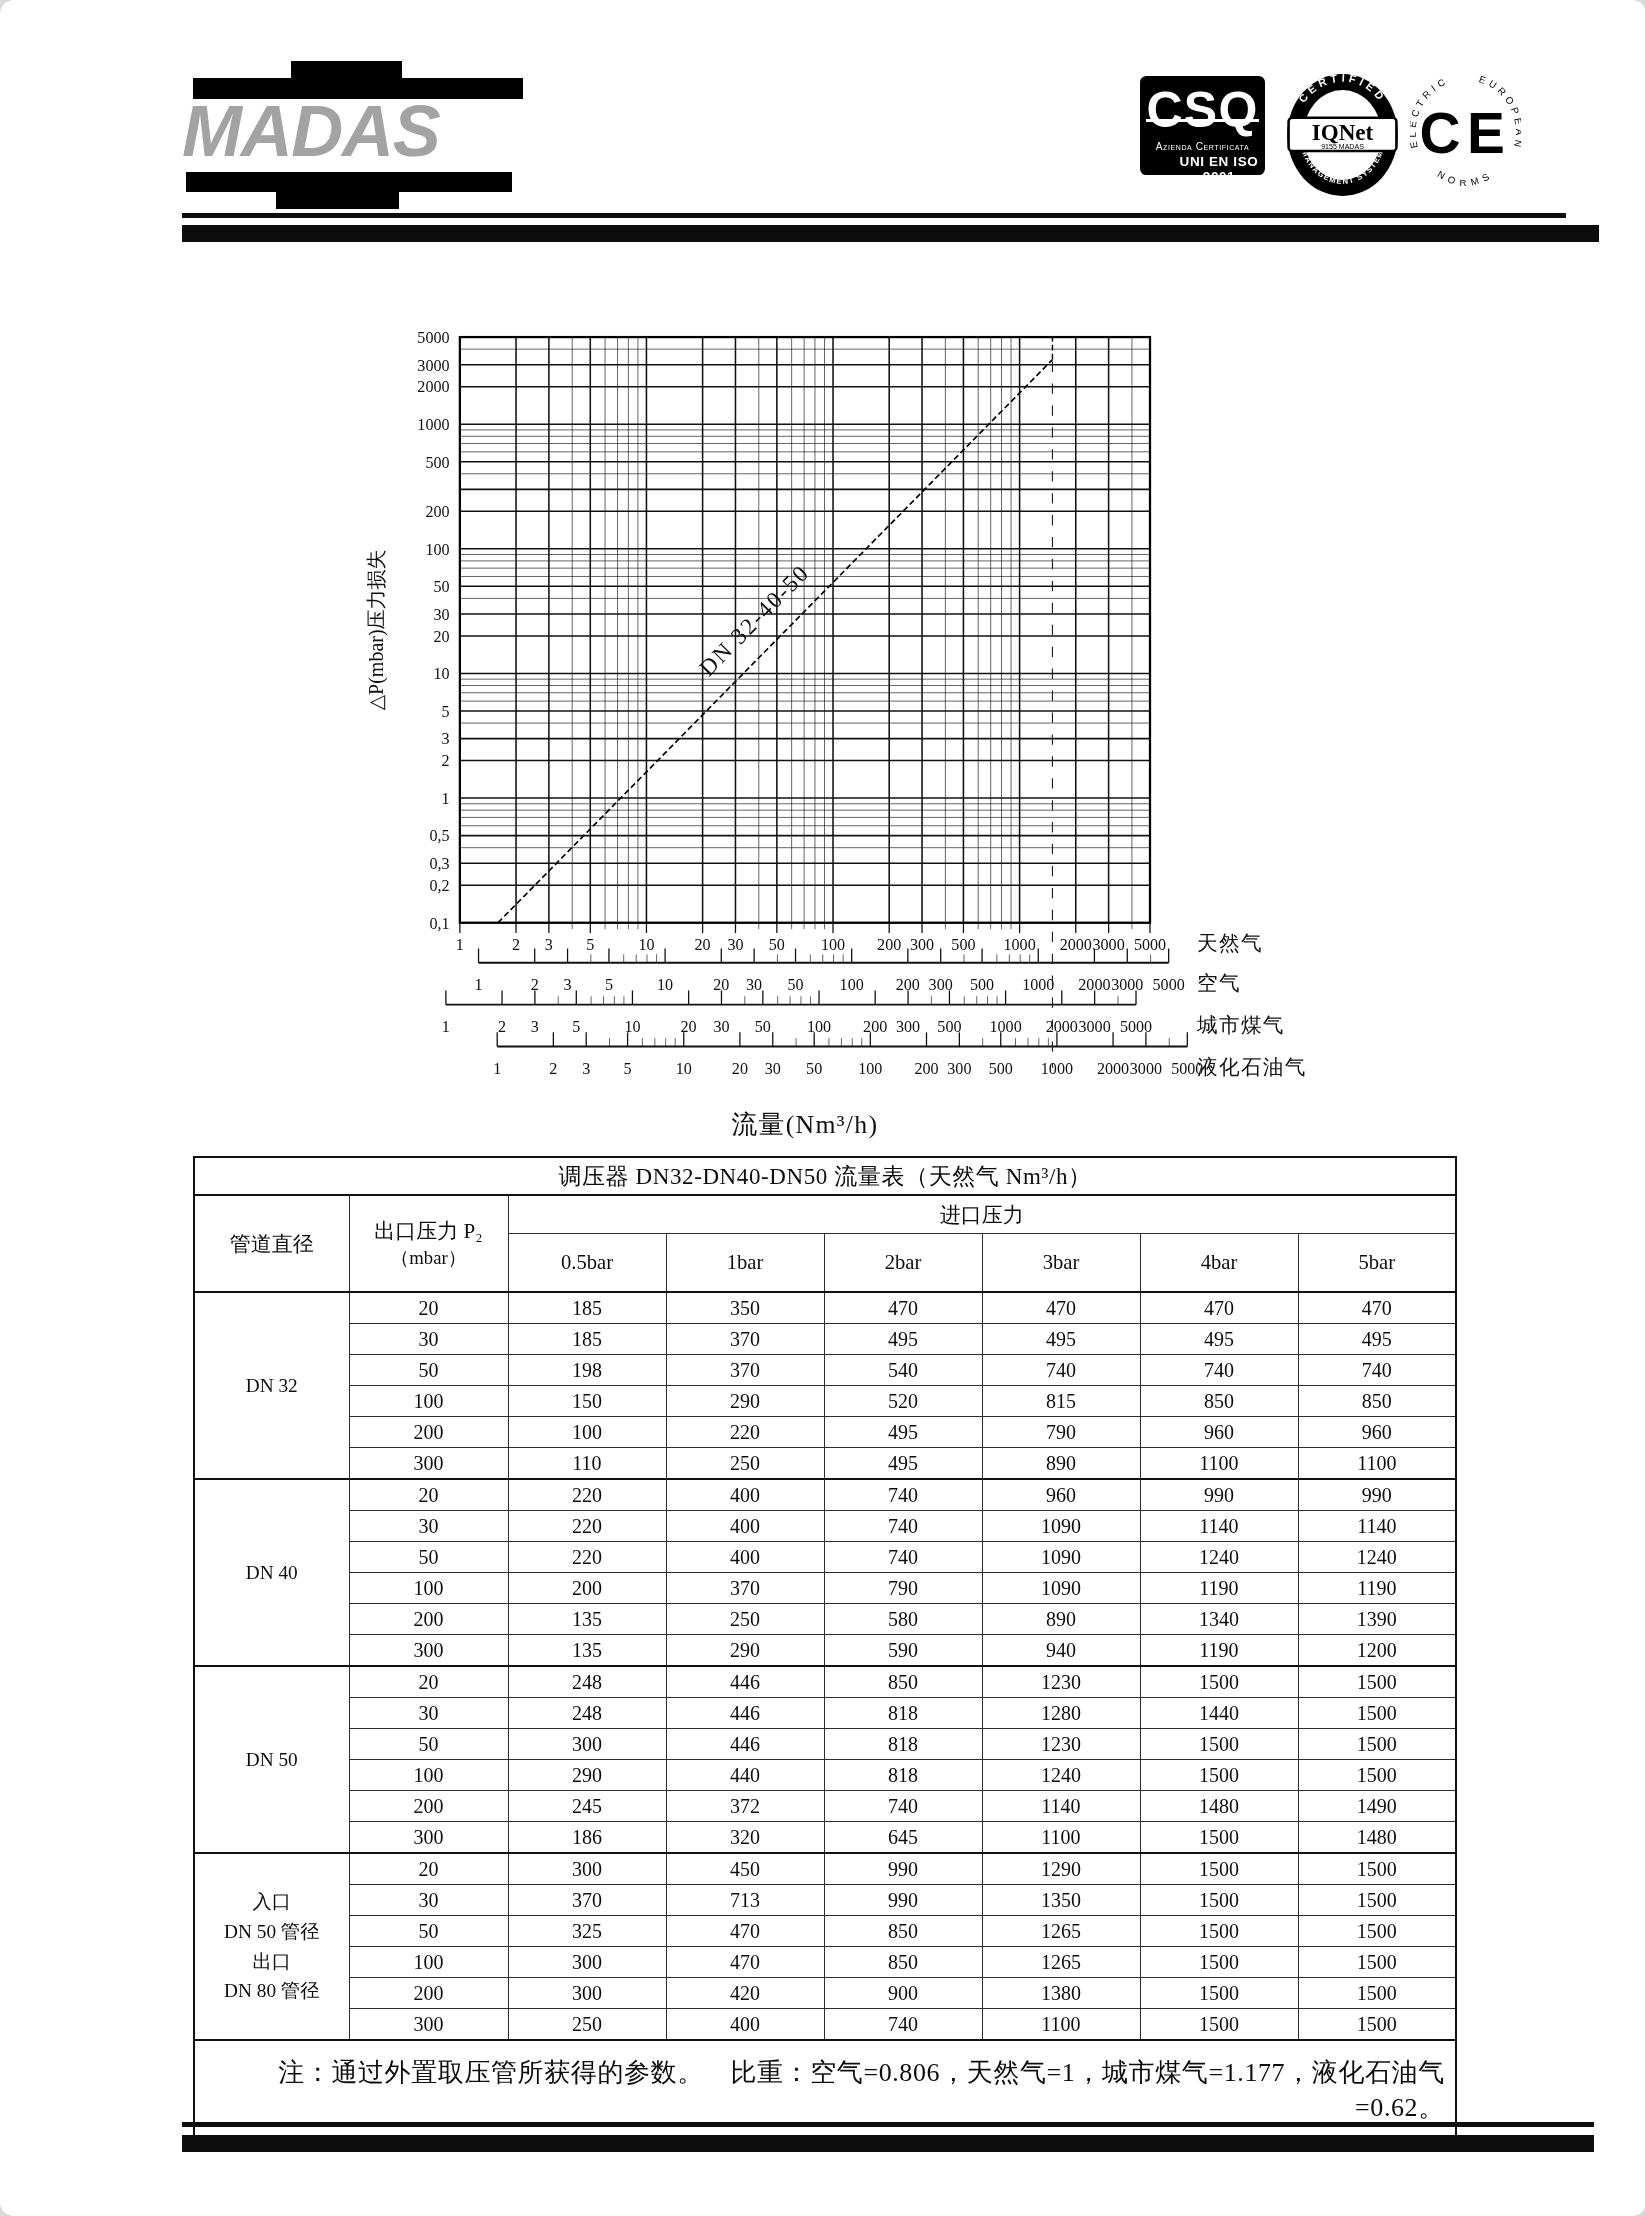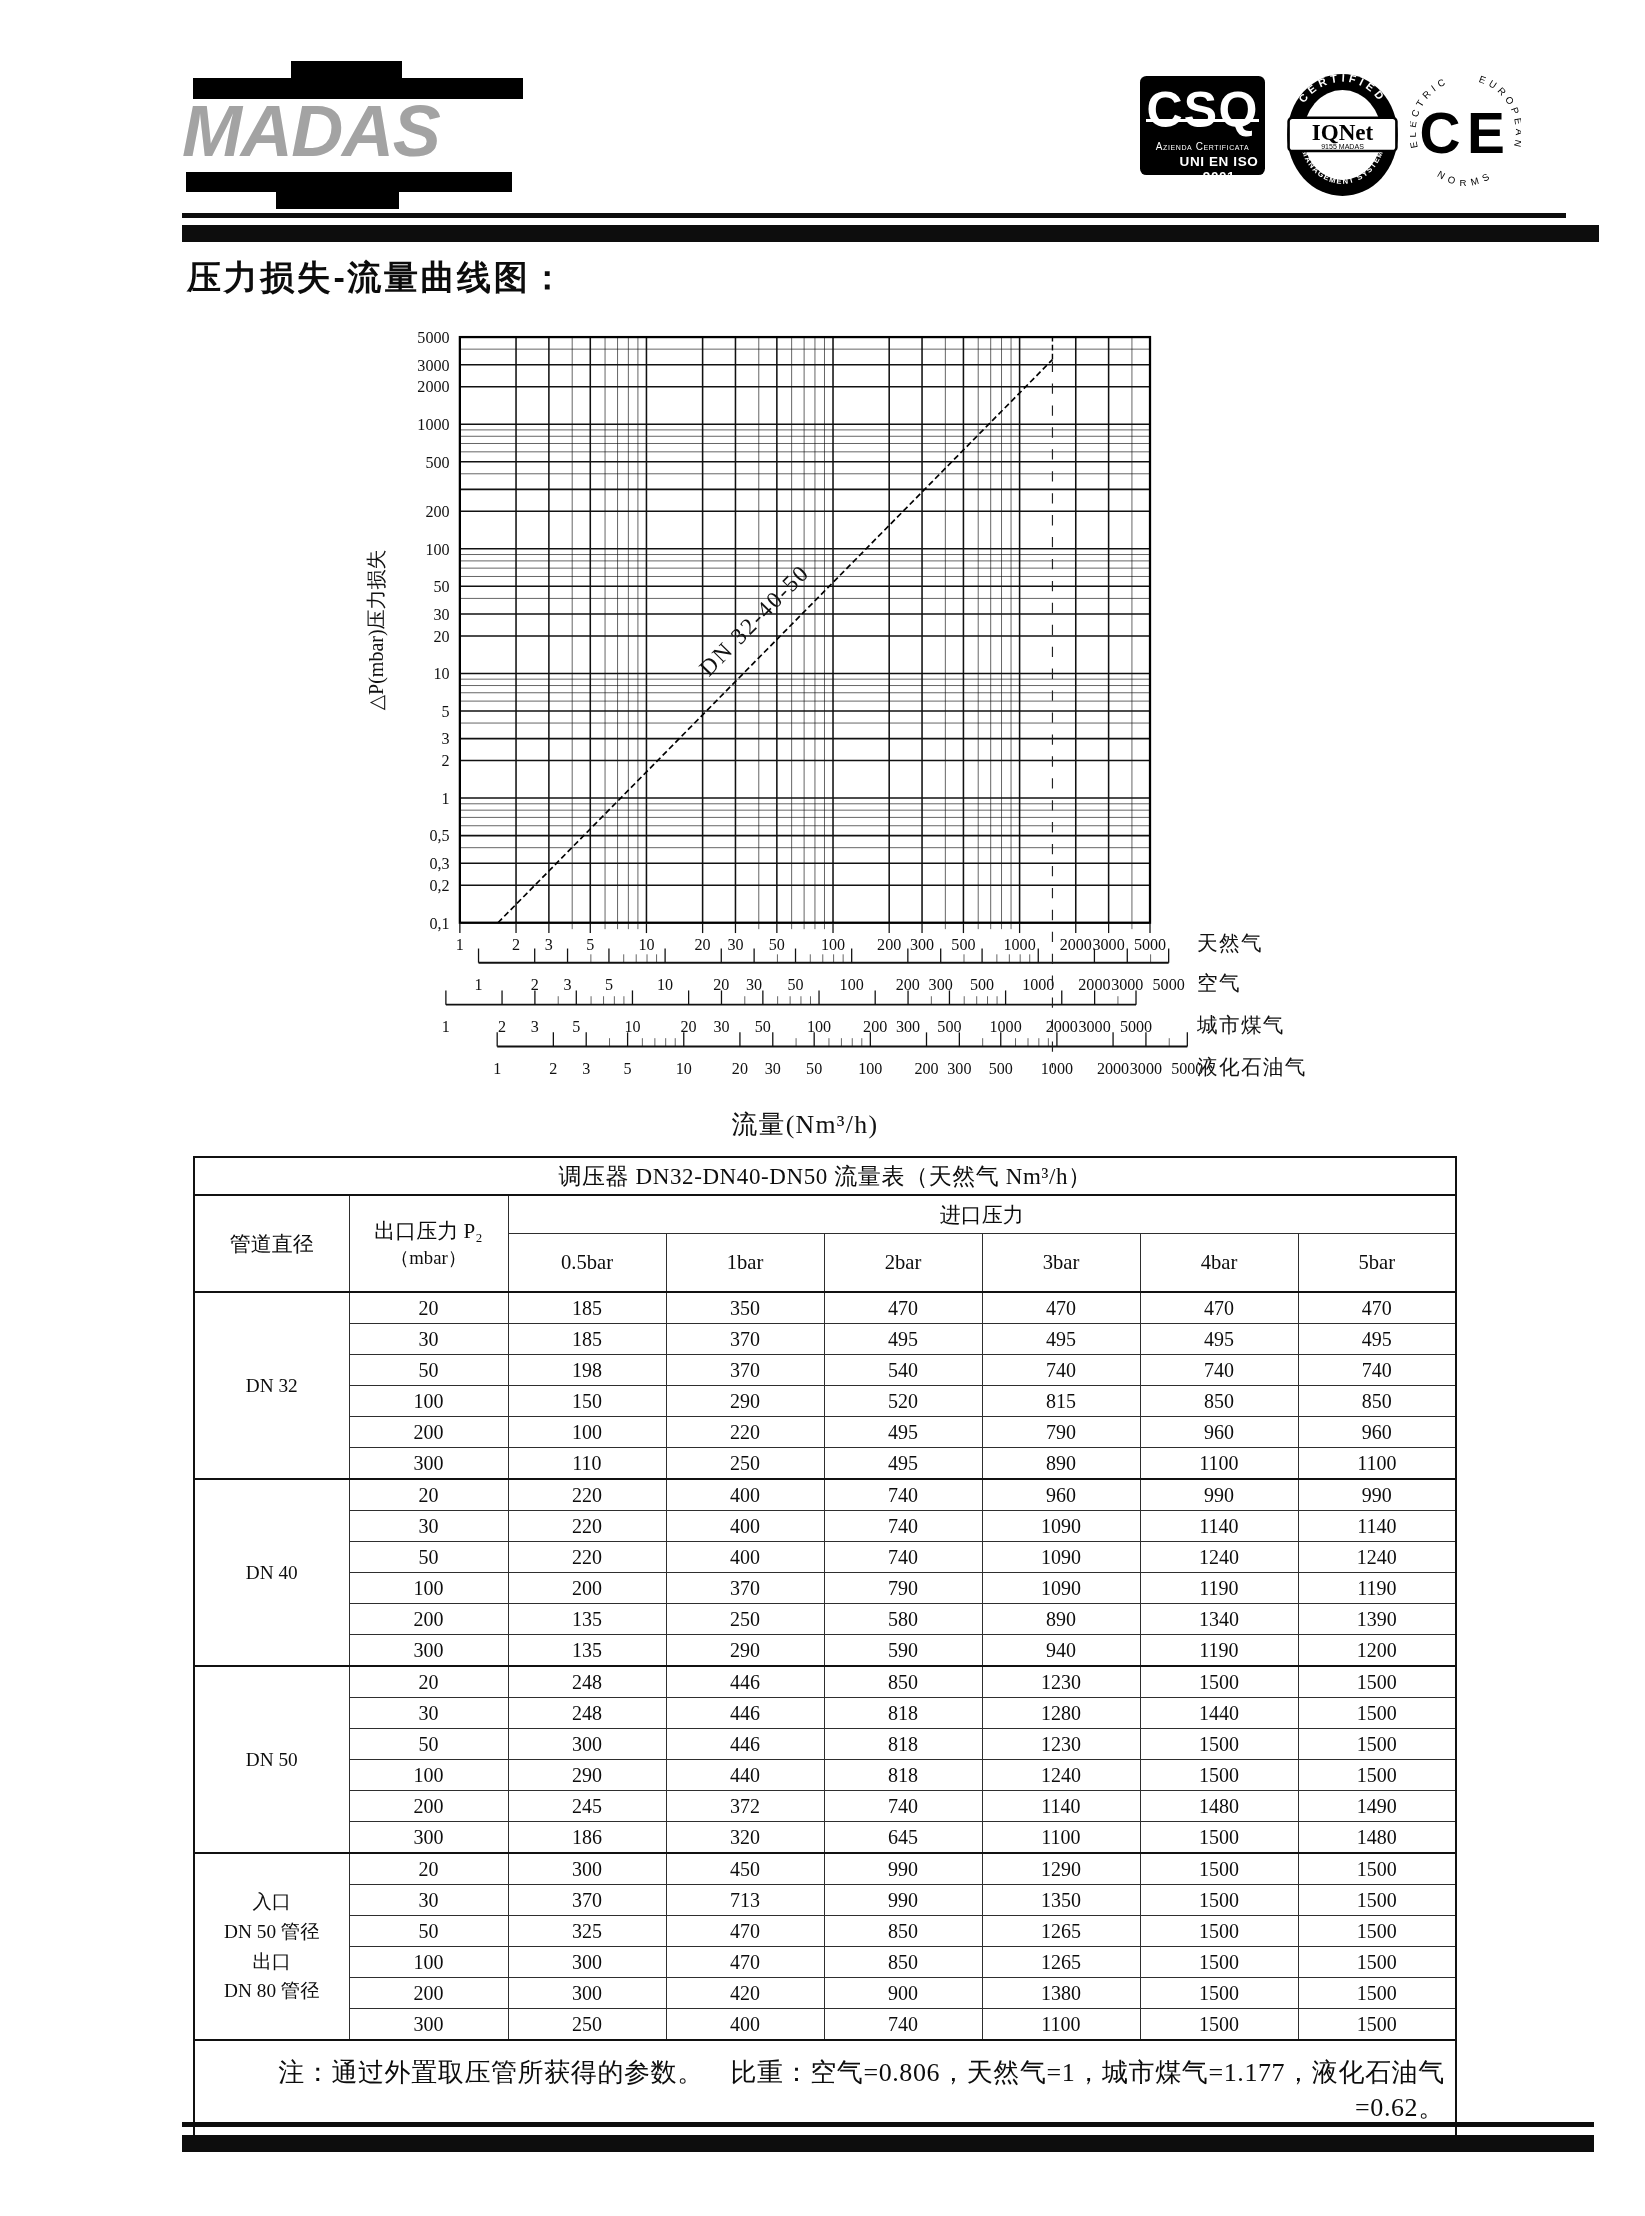--- a/index.html
+++ b/index.html
@@ -1,17 +1,17 @@
 <!DOCTYPE html>
 <html style="font-size:10.3px"><head>
 <meta charset="utf-8">
 <style>
   html,body{margin:0;padding:0;background:#d9d9d9;}
   #page{position:relative;width:1646px;height:2216px;background:#ffffff;
-        font-family:"Liberation Serif","DejaVu Sans",serif;color:#111;overflow:hidden;}
+        font-family:"Liberation Serif","DejaVu Sans",serif;color:#111;overflow:hidden;border-radius:14px;}
   .abs{position:absolute;}
   
   .rule{position:absolute;background:#0d0d0d;}
   
   #brand-text{position:absolute;left:182px;top:95px;width:348px;
     font-family:"Liberation Sans","DejaVu Sans",sans-serif;
     font-style:italic;font-weight:bold;font-size:72px;letter-spacing:-1.3px;
     color:#a3a3a3;line-height:1;}
   .bar{position:absolute;background:#000;}
   
@@ -94,21 +94,20 @@
     </text>
     <text font-size="15" letter-spacing="8" fill="#000" font-family="Liberation Sans, sans-serif">
       <textPath href="#ceB" startOffset="50%" text-anchor="middle">NORMS</textPath>
     </text>
     <text x="86" y="125" text-anchor="middle" font-size="88" font-weight="bold" letter-spacing="10" font-family="Liberation Sans, sans-serif" fill="#000">CE</text>
   </svg>
 
   <div class="rule" style="left:182px;top:213px;width:1384px;height:4.5px;"></div>
   <div class="rule" style="left:182px;top:225px;width:1417px;height:17px;"></div>
 
-  <div id="section-title">压力损失-流量曲线图：</div>
 
   <svg id="chart-svg" viewBox="0 0 2552 1330">
       <line x1="713" y1="62" x2="713" y2="970" stroke="#111" stroke-width="2.4"></line>
       <line x1="800.078861137799" y1="62" x2="800.078861137799" y2="970" stroke="#111" stroke-width="2.4"></line>
       <line x1="851.0167295089162" y1="62" x2="851.0167295089162" y2="970" stroke="#111" stroke-width="2.4"></line>
       <line x1="887.157722275598" y1="62" x2="887.157722275598" y2="970" stroke="#111" stroke-width="1"></line>
       <line x1="915.1908541466507" y1="62" x2="915.1908541466507" y2="970" stroke="#111" stroke-width="2.4"></line>
       <line x1="938.0955906467152" y1="62" x2="938.0955906467152" y2="970" stroke="#111" stroke-width="1"></line>
       <line x1="957.4612694223706" y1="62" x2="957.4612694223706" y2="970" stroke="#111" stroke-width="1"></line>
       <line x1="974.2365834133969" y1="62" x2="974.2365834133969" y2="970" stroke="#111" stroke-width="1"></line>

